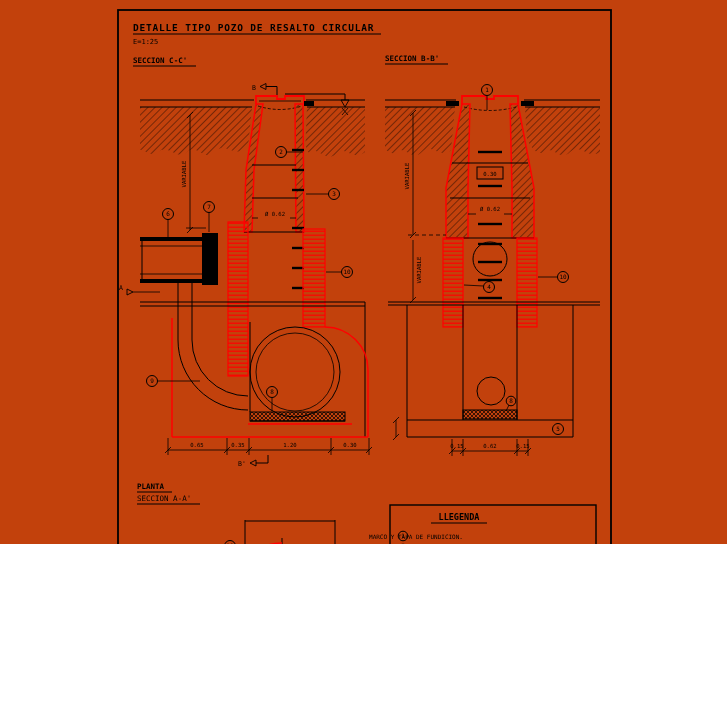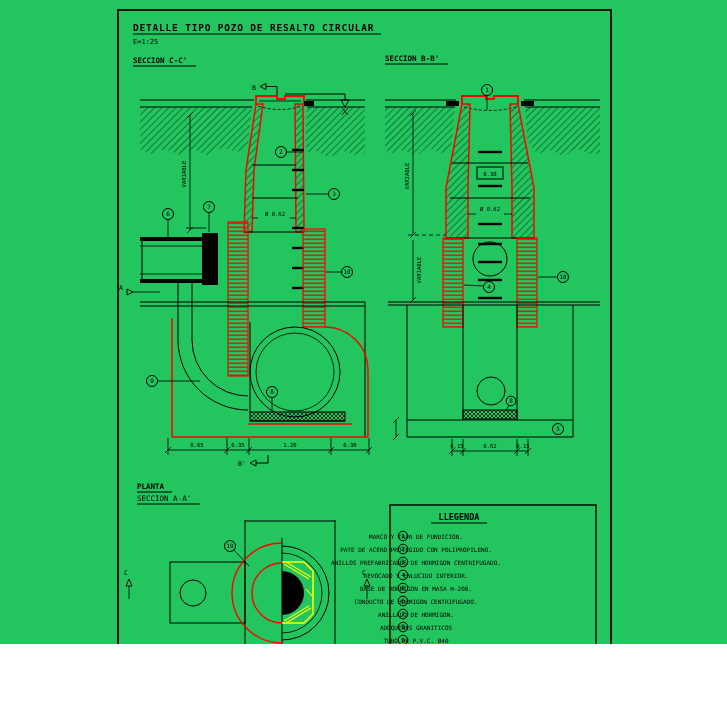--- a/index.html
+++ b/index.html
@@ -1,16 +1,16 @@
 <!DOCTYPE html>
 <html><head>
 <meta charset="utf-8">
 <style>
   html,body{margin:0;padding:0;}
-  .canvas{position:relative;width:727px;height:644px;background:#22c55e;overflow:hidden;
+  .canvas{position:relative;width:727px;height:544px;background:#c2410c;overflow:hidden;
           font-family:"DejaVu Sans Mono","Liberation Mono",monospace;}
   svg{position:absolute;left:0;top:0;}
   svg text{fill:#000;font-family:"DejaVu Sans Mono","Liberation Mono",monospace;}
   .ln{stroke:#000;stroke-width:1;fill:none;}
   .thin{stroke:#000;stroke-width:.8;fill:none;}
   .thick{stroke:#000;stroke-width:4;fill:none;}
   .red{stroke:#f00;fill:none;}
   .yel{stroke:#ff0;fill:none;}
   .callout circle{stroke:#000;stroke-width:1;fill:none;}
   .callout text{font-size:6px;text-anchor:middle;}

